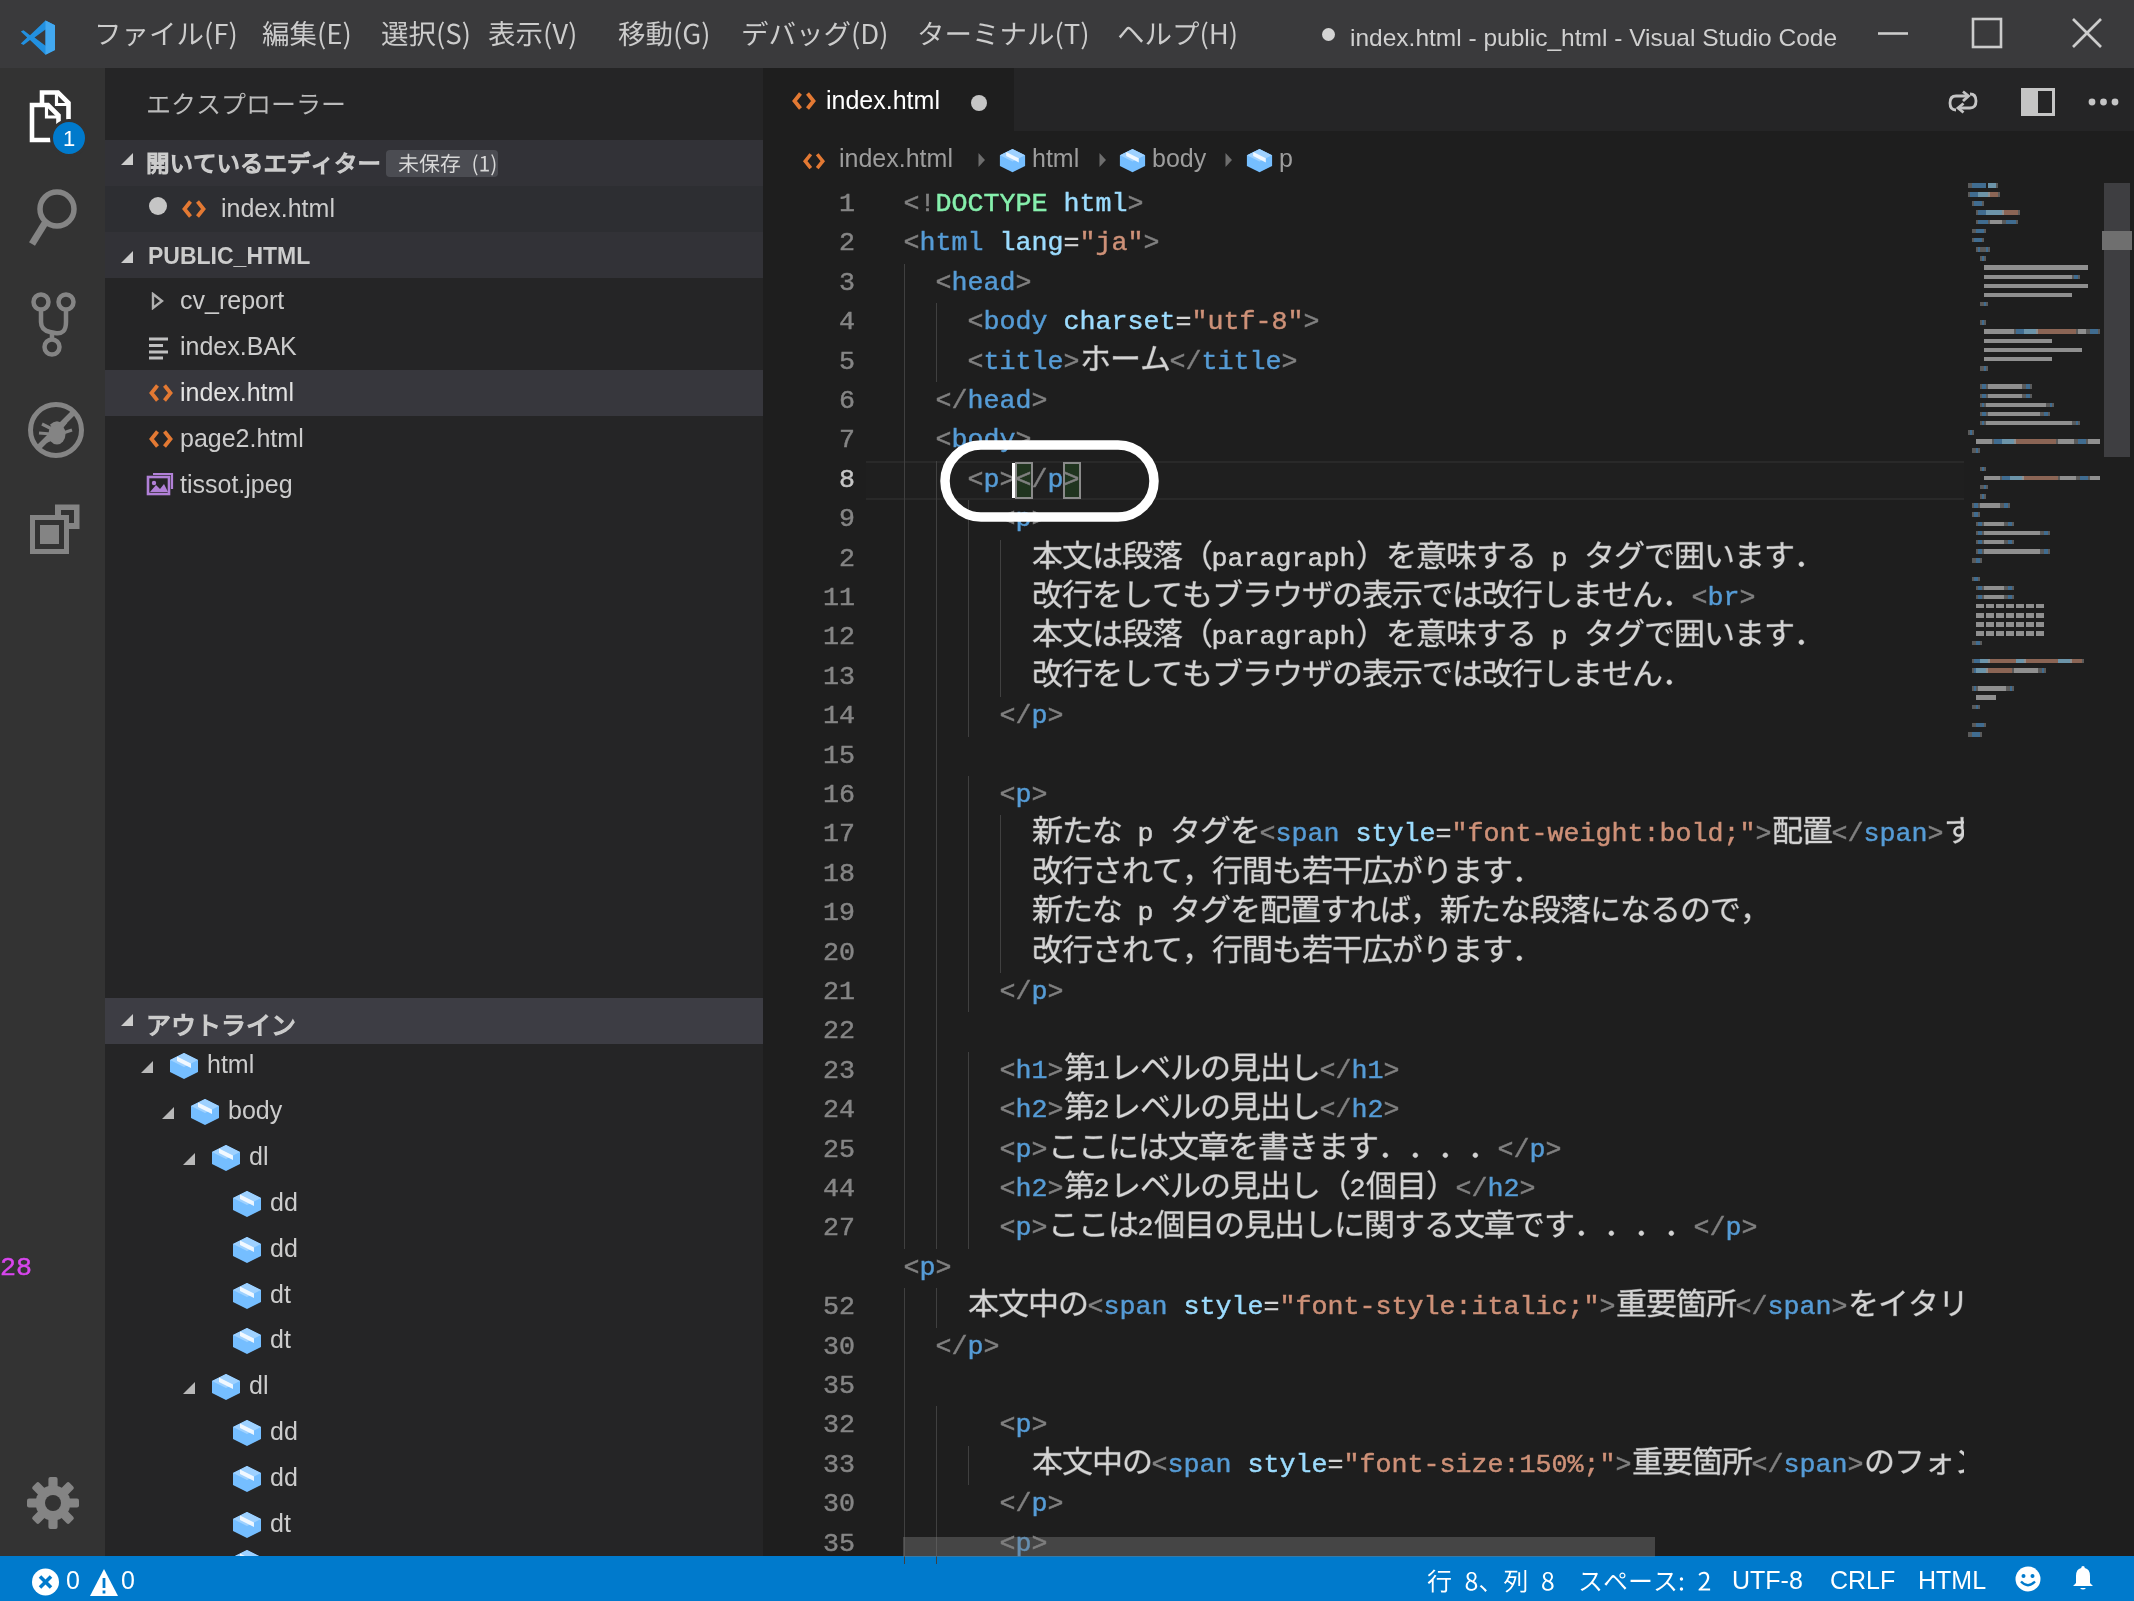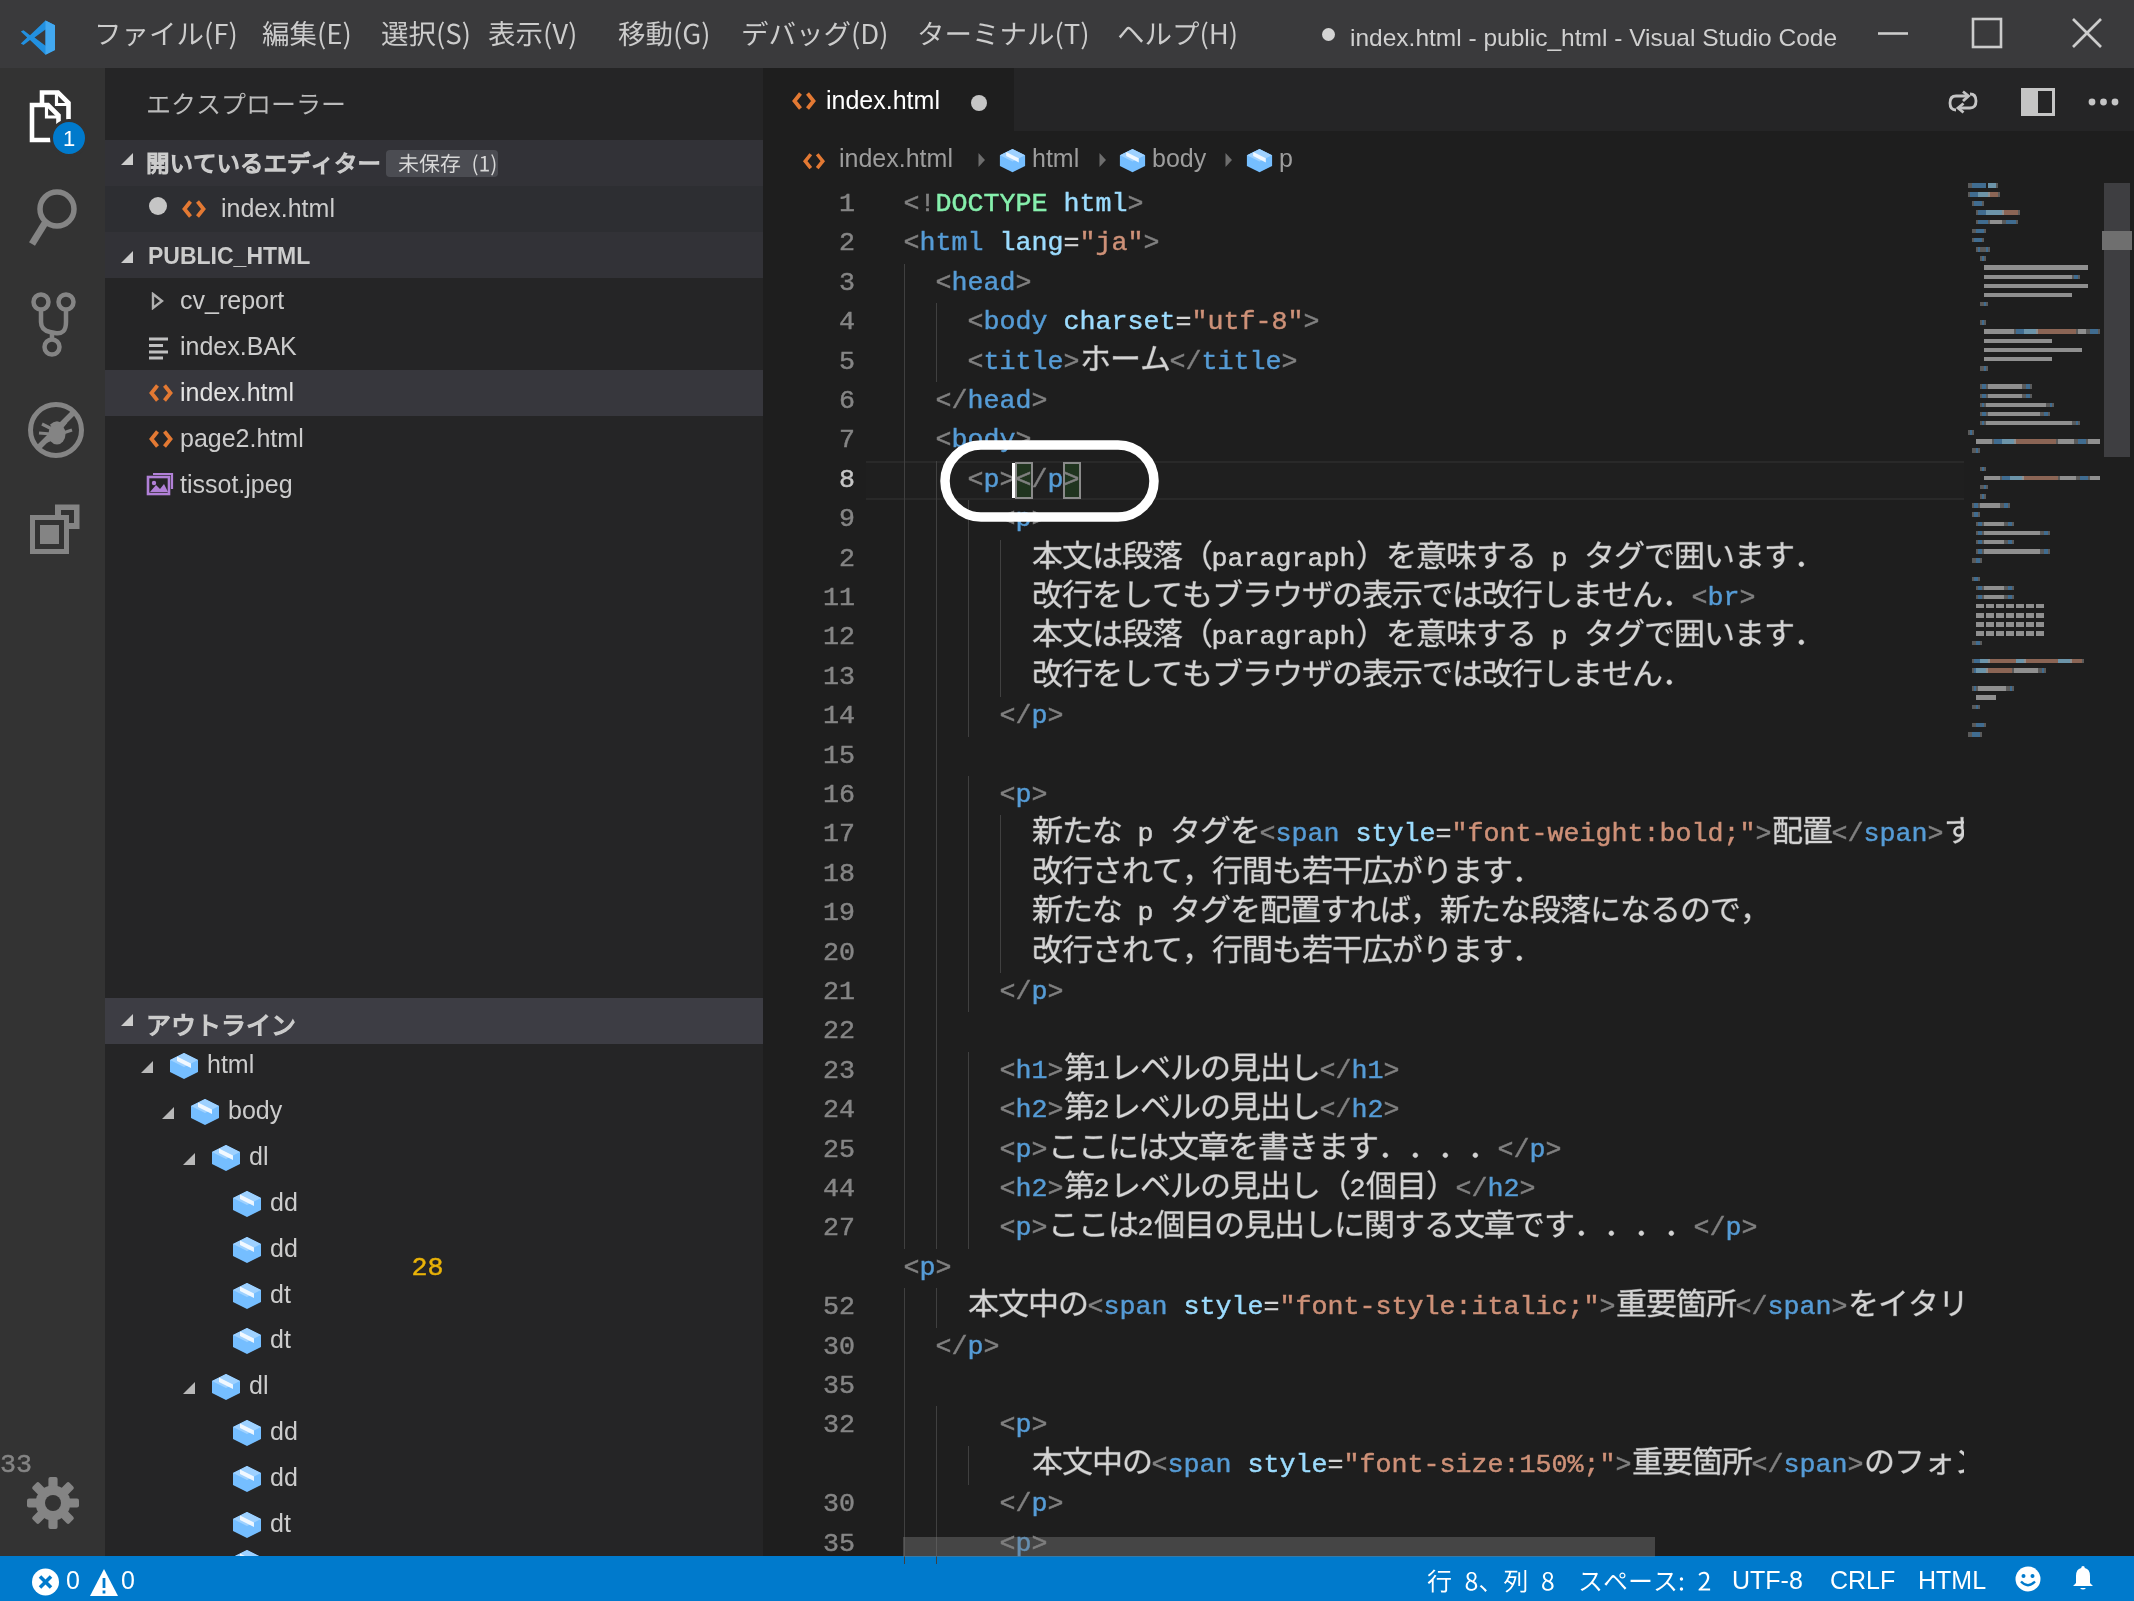--- a/index.html
+++ b/index.html
@@ -447,26 +447,26 @@
 <span class="c" style="left:0;top:854.8px;color:#858585;width:855px;text-align:right;display:inline-block">18</span>
 <span class="c" style="left:0;top:894.2px;color:#858585;width:855px;text-align:right;display:inline-block">19</span>
 <span class="c" style="left:0;top:933.6px;color:#858585;width:855px;text-align:right;display:inline-block">20</span>
 <span class="c" style="left:0;top:973px;color:#858585;width:855px;text-align:right;display:inline-block">21</span>
 <span class="c" style="left:0;top:1012.4px;color:#858585;width:855px;text-align:right;display:inline-block">22</span>
 <span class="c" style="left:0;top:1051.8px;color:#858585;width:855px;text-align:right;display:inline-block">23</span>
 <span class="c" style="left:0;top:1091.2px;color:#858585;width:855px;text-align:right;display:inline-block">24</span>
 <span class="c" style="left:0;top:1130.6px;color:#858585;width:855px;text-align:right;display:inline-block">25</span>
 <span class="c" style="left:0;top:1170px;color:#858585;width:855px;text-align:right;display:inline-block">44</span>
 <span class="c" style="left:0;top:1209.4px;color:#858585;width:855px;text-align:right;display:inline-block">27</span>
-<span class="c" style="left:0;top:1248.8px;color:#eab308;width:855px;text-align:center;display:inline-block">28</span>
+<span class="c" style="left:0;top:1248.8px;color:#d946ef;width:855px;text-align:left;display:inline-block">28</span>
 <span class="c" style="left:0;top:1288.2px;color:#858585;width:855px;text-align:right;display:inline-block">52</span>
 <span class="c" style="left:0;top:1327.6px;color:#858585;width:855px;text-align:right;display:inline-block">30</span>
 <span class="c" style="left:0;top:1367px;color:#858585;width:855px;text-align:right;display:inline-block">35</span>
 <span class="c" style="left:0;top:1406.4px;color:#858585;width:855px;text-align:right;display:inline-block">32</span>
-<span class="c" style="left:0;top:1445.8px;color:#858585;width:855px;text-align:left;display:inline-block">33</span>
+<span class="c" style="left:0;top:1445.8px;color:#858585;width:855px;text-align:right;display:inline-block">33</span>
 <span class="c" style="left:0;top:1485.2px;color:#858585;width:855px;text-align:right;display:inline-block">30</span>
 <span class="c" style="left:0;top:1524.6px;color:#858585;width:855px;text-align:right;display:inline-block">35</span>
 <div class="abs" style="left:1014.5px;top:461.8px;width:18px;height:37.4px;background:#20341f;border:2px solid #8a8a8a"></div>
 <div class="abs" style="left:1062.5px;top:461.8px;width:18px;height:37.4px;background:#20341f;border:2px solid #8a8a8a"></div>
 <span class="c" style="left:903.5px;top:185px;color:#808080">&lt;!</span>
 <span class="c" style="left:935.5px;top:185px;color:#86efac">DOCTYPE</span>
 <span class="c" style="left:1063.5px;top:185px;color:#9cdcfe">html</span>
 <span class="c" style="left:1127.5px;top:185px;color:#808080">&gt;</span>
 <span class="c" style="left:903.5px;top:224.4px;color:#808080">&lt;</span>
 <span class="c" style="left:919.5px;top:224.4px;color:#569cd6">html</span>

